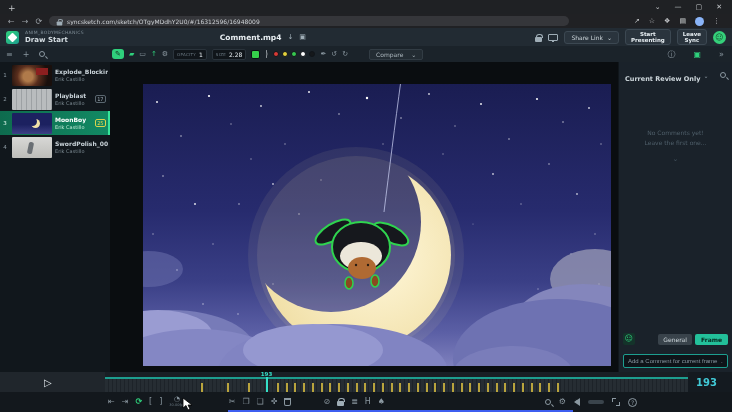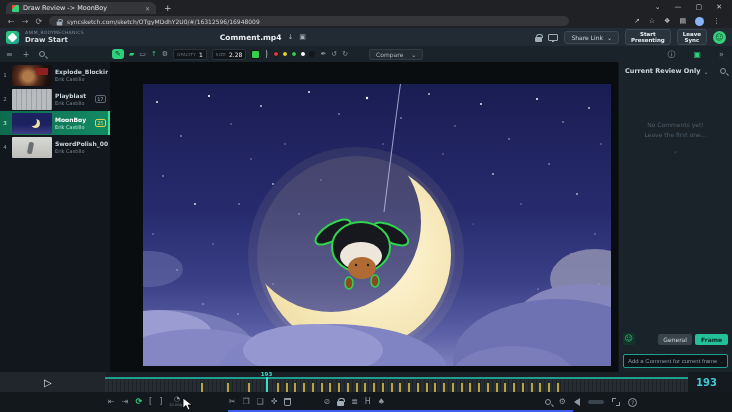--- a/index.html
+++ b/index.html
@@ -98,21 +98,21 @@
     padding:0 1.5px; margin-right:2px; flex:none; }
   .pl-item.selected .pl-badge { border-color:#d8d24e; color:#ead94e; }
 
   
   .canvas { flex:1; background:#0a0d10; position:relative; }
   .frame { position:absolute; left:33px; top:22px; width:468px; height:282px; }
 
   
   .panel { width:114px; background:#1a222a; flex:none; display:flex; flex-direction:column; border-left:1px solid #10161b; }
   .panel-filter { display:flex; align-items:center; padding:5px 6px; gap:3px; }
-  .panel-filter .txt { font-size:6.5px; color:#cfd8dd; font-weight:bold; }
+  .panel-filter .txt { font-size:6.5px; color:#cfd8dd; font-weight:bold;margin-top:8px; }
   .panel-filter .chev { font-size:6px; color:#8b98a1; }
   .panel-empty { margin-top:40px; text-align:center; line-height:1.7; }
   .panel-empty div { font-size:6px; color:#4f5f6a; }
   .panel-empty .chev { margin-top:6px; color:#42525d; font-size:7px; }
   .composer { margin-top:auto; padding:3px 4px 4px; }
   .composer-row { display:flex; align-items:center; gap:3px; margin-bottom:3px; }
   .smiley-btn { width:12px; height:12px; border-radius:2px; background:#14332a; color:#2fd07c;
     font-size:8px; line-height:12px; text-align:center; }
   .composer-row .sp { flex:1; }
   .btn-general { background:#39434b; color:#cfd8dd; font-size:6px; border-radius:2px; padding:2px 5px; }
@@ -180,25 +180,20 @@
   .watermark .big { font-size:15px; font-weight:bold; letter-spacing:1.5px; display:block; }
   .blue-line { position:absolute; left:228px; bottom:0; width:345px; height:2px; background:#3d5ef0; z-index:35; }
   .cursor { position:absolute; left:182px; top:397px; z-index:50; pointer-events:none; }
 </style>
 </head>
 <body>
 
 <div class="screen">
 
   <div class="tabbar">
-    <div class="tab">
-      <span class="favicon"></span>
-      <span class="tab-title">Draw Review -&gt; MoonBoy</span>
-      <span class="tab-close">✕</span>
-    </div>
     <span class="newtab">+</span>
     <div class="win-controls">
       <span>⌄</span>
       <span>—</span>
       <span>▢</span>
       <span>✕</span>
     </div>
   </div>
 
   <div class="urlbar">

